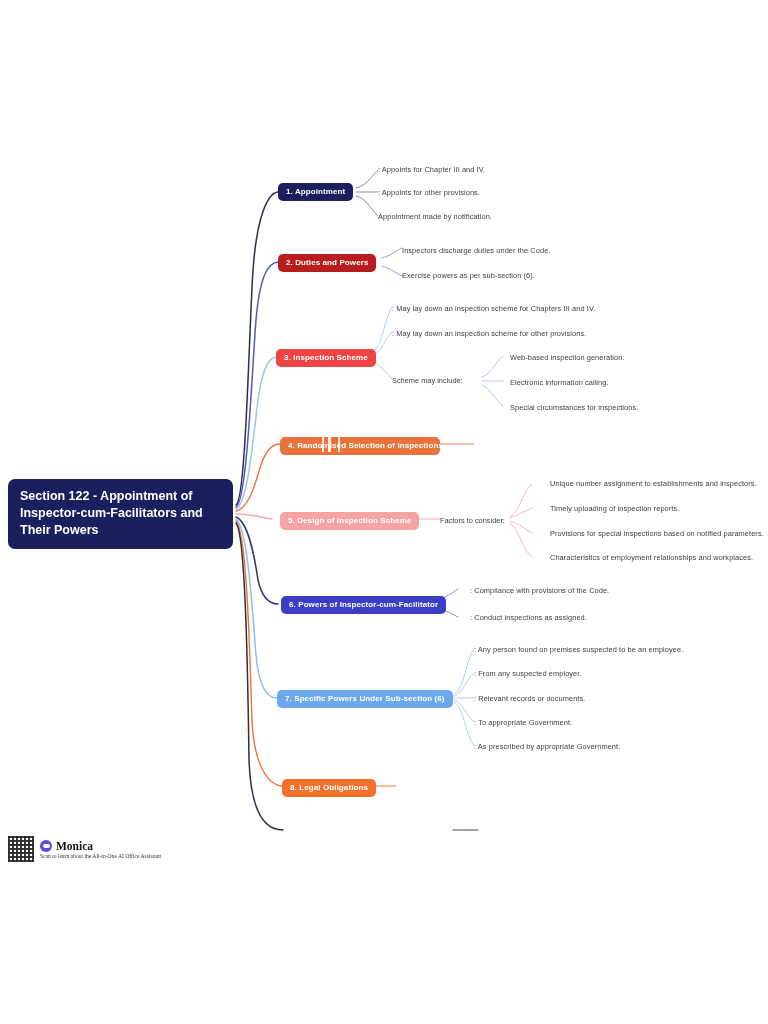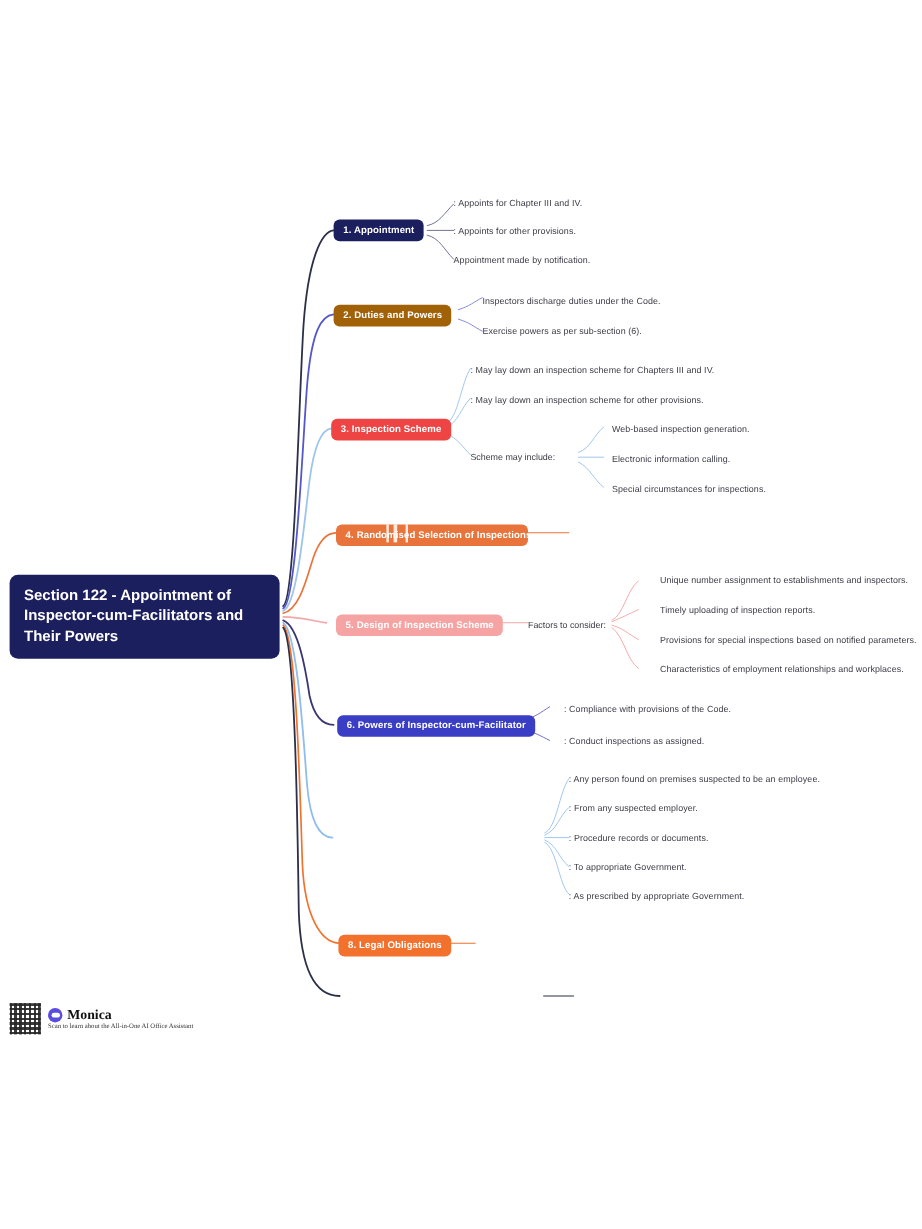--- a/index.html
+++ b/index.html
@@ -54,21 +54,21 @@
     position: absolute;
     color: #3b3b46;
     font-size: 7.4px;
     line-height: 11px;
     z-index: 4;
   }
   .lvl1 { font-size: 8px; padding: 4px 8px 5px 8px; }
 
   
   .c-navy   { background: #1c1f5e; }
-  .c-indigo { background: #a16207; }
+  .c-indigo { background: #b91c1c; }
   .c-blue   { background: #ef4444; }
   .c-orange { background: #e8743b; }
   .c-pink   { background: #f5a3a3; }
   .c-indigo2{ background: #3a3ec4; }
   .c-blue2  { background: #6ba8ec; }
   .c-orange2{ background: #f2712c; }
   .c-navy2  { background: #1c1f5e; }
 
   
   .glitch {
@@ -208,23 +208,24 @@
   <div class="mid" style="left:440px; top:515px; width:72px;">Factors to consider:</div>
   <div class="leaf" style="left:550px; top:478px; width:215px;">Unique number assignment to establishments and inspectors.</div>
   <div class="leaf" style="left:550px; top:503px; width:215px;">Timely uploading of inspection reports.</div>
   <div class="leaf" style="left:550px; top:528px; width:215px;">Provisions for special inspections based on notified parameters.</div>
   <div class="leaf" style="left:550px; top:552px; width:215px;">Characteristics of employment relationships and workplaces.</div>
 
   <div class="node lvl1 c-indigo2" style="left:281px; top:596px;">6. Powers of Inspector-cum-Facilitator</div>
   <div class="leaf" style="left:470px; top:585px; width:200px;">: Compliance with provisions of the Code.</div>
   <div class="leaf" style="left:470px; top:612px; width:200px;">: Conduct inspections as assigned.</div>
 
+  <div class="node lvl1 c-blue2" style="left:277px; top:690px;">7. Specific Powers Under Sub-section (6)</div>
   <div class="leaf" style="left:474px; top:644px; width:225px;">: Any person found on premises suspected to be an employee.</div>
   <div class="leaf" style="left:474px; top:668px; width:225px;">: From any suspected employer.</div>
-  <div class="leaf" style="left:474px; top:693px; width:225px;">: Procedure records or documents.</div>
+  <div class="leaf" style="left:474px; top:693px; width:225px;">: Relevant records or documents.</div>
   <div class="leaf" style="left:474px; top:717px; width:225px;">: To appropriate Government.</div>
   <div class="leaf" style="left:474px; top:741px; width:225px;">: As prescribed by appropriate Government.</div>
 
   <div class="node lvl1 c-orange2" style="left:282px; top:779px;">8. Legal Obligations</div>
 
 
   <div id="watermark">
     <div id="qr"></div>
     <div>
       <div class="mon-row">

